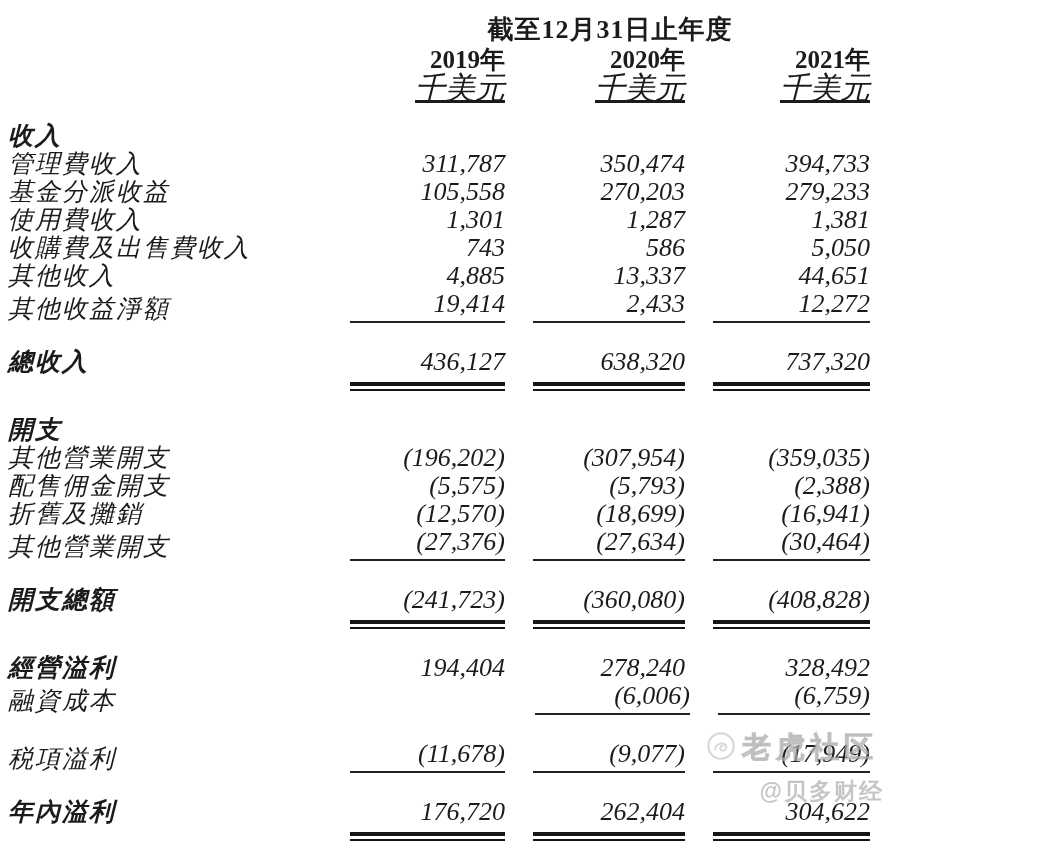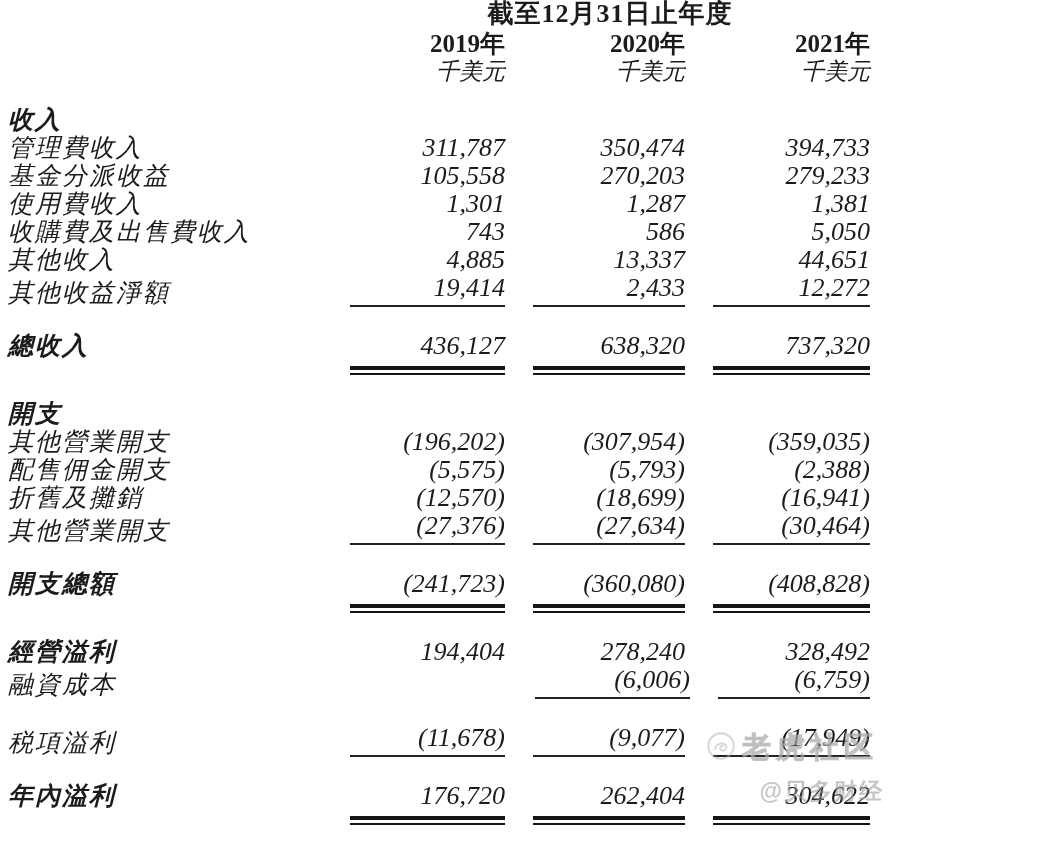--- a/index.html
+++ b/index.html
@@ -4,38 +4,38 @@
 <style>
   html,body{margin:0;padding:0;background:#ffffff;}
   .page{
     position:relative;
     width:886px;height:846px;
     background:#ffffff;
     font-family:"Liberation Serif","DejaVu Serif",serif;
     color:#1b1b1b;
     overflow:hidden;
     box-sizing:border-box;
-    padding-top:0;
+    padding-top:16px;
   }
   
   .hrow{display:flex;align-items:flex-end;}
   .num-region{
     width:520px;margin-left:auto;margin-right:16px;
     text-align:center;font-weight:bold;font-size:26px;line-height:28px;
     letter-spacing:1px;
   }
   
   .row{display:flex;align-items:flex-end;padding-right:16px;line-height:28px;}
   .lbl{flex:1;padding-left:8px;font-size:25px;white-space:nowrap;letter-spacing:2px;}
   .val{width:155px;text-align:right;font-size:26px;font-variant-numeric:tabular-nums;}
   .val.c1{width:152px;margin-left:28px;}
   .val.c2{width:157px;margin-left:28px;}
   .bold .lbl{font-weight:bold;}
   .yearcell{font-weight:bold;font-size:25px;}
-  .unitcell{font-style:italic;font-size:23px;}
+  .unitcell{font-style:italic;font-size:30px;text-decoration:underline;}
   .rule-single .val{border-bottom:2px solid #222;padding-bottom:3px;}
   .rule-row{margin-top:6px;}
   .rule-row .dbl{
     height:3px;
     border-top:4px solid #161616;
     border-bottom:2px solid #161616;
   }
   .gap{margin-top:25px;}
   #rows{margin-top:20px;font-style:italic;}
   .yearrow{margin-top:2px;}

